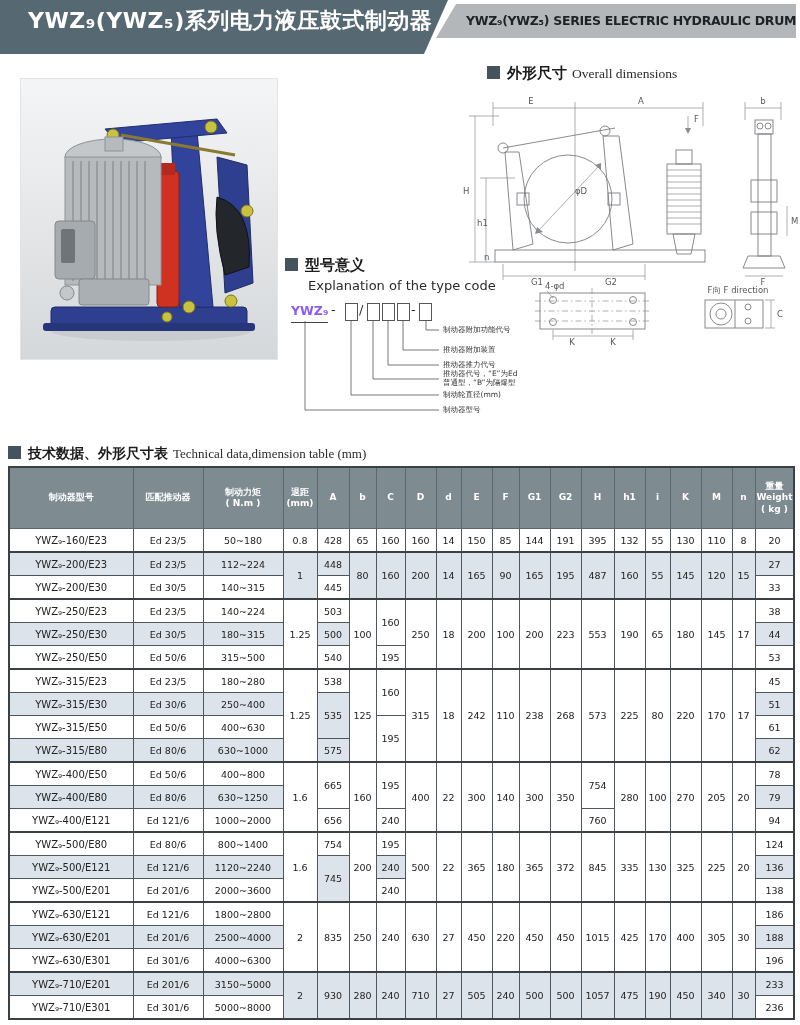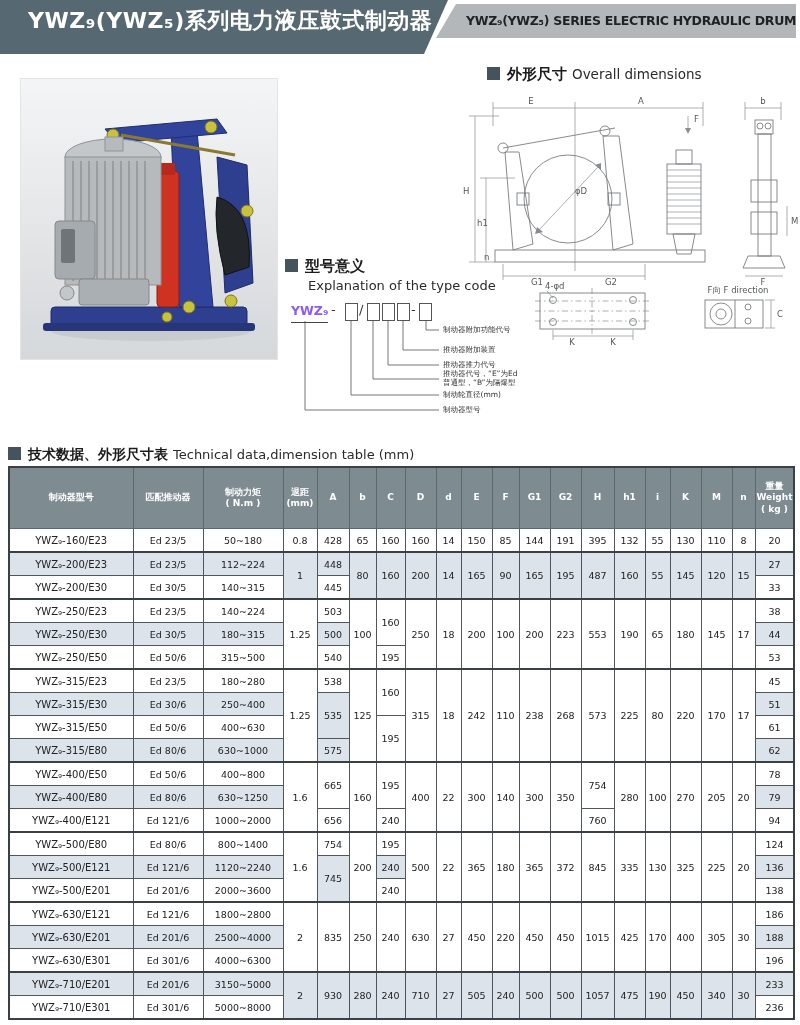--- a/index.html
+++ b/index.html
@@ -15,21 +15,21 @@
               clip-path:polygon(20px 0,100% 0,100% 100%,0 100%);}
   .title-en{position:absolute;left:30px;top:0;line-height:34px;color:#1d2226;font-weight:bold;
             font-size:12.5px;letter-spacing:-0.3px;white-space:nowrap;}
 
   
   .photo{position:absolute;left:20px;top:78px;width:256px;height:280px;
          background:linear-gradient(180deg,#f4f5f6 0%,#e3e5e7 55%,#d5d8da 100%);
          border:1px solid #e2e4e6;}
 
   
-  .sec-head{position:absolute;white-space:nowrap;}
+  .sec-head{position:absolute;white-space:nowrap;font-family:Liberation Serif, serif;}
   .bullet{display:inline-block;width:13px;height:13px;background:#44535c;margin-right:7px;
           vertical-align:-1px;}
   .sec-cn{font-weight:bold;font-size:15px;color:#1c1c1c;}
   .sec-en{font-size:13.5px;color:#2a2a2a;margin-left:5px;}
   .sec-dims{left:487px;top:64px;}
   .sec-type{left:285px;top:256px;text-align:center;}
   .sec-sub{position:absolute;left:308px;top:278px;font-size:13px;color:#2a2a2a;}
   .sec-table{left:8px;top:444px;}
   .sec-table .sec-cn{font-size:14px;}
   .sec-table .sec-en{font-size:13px;}

